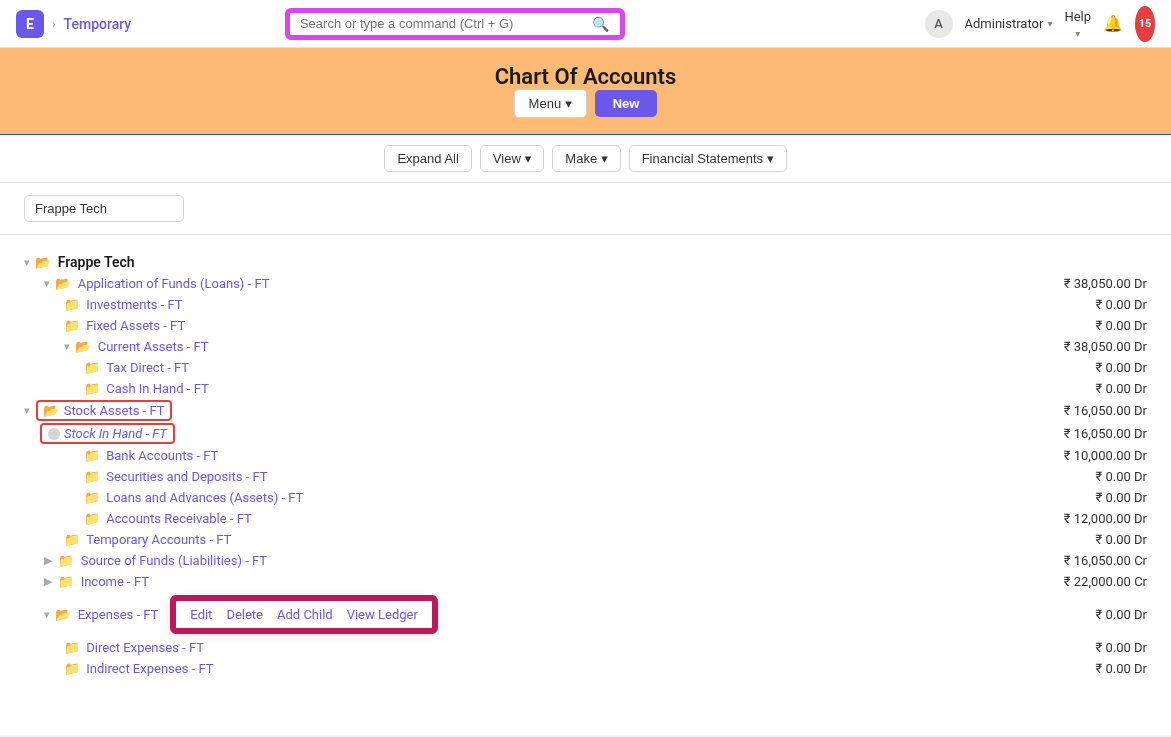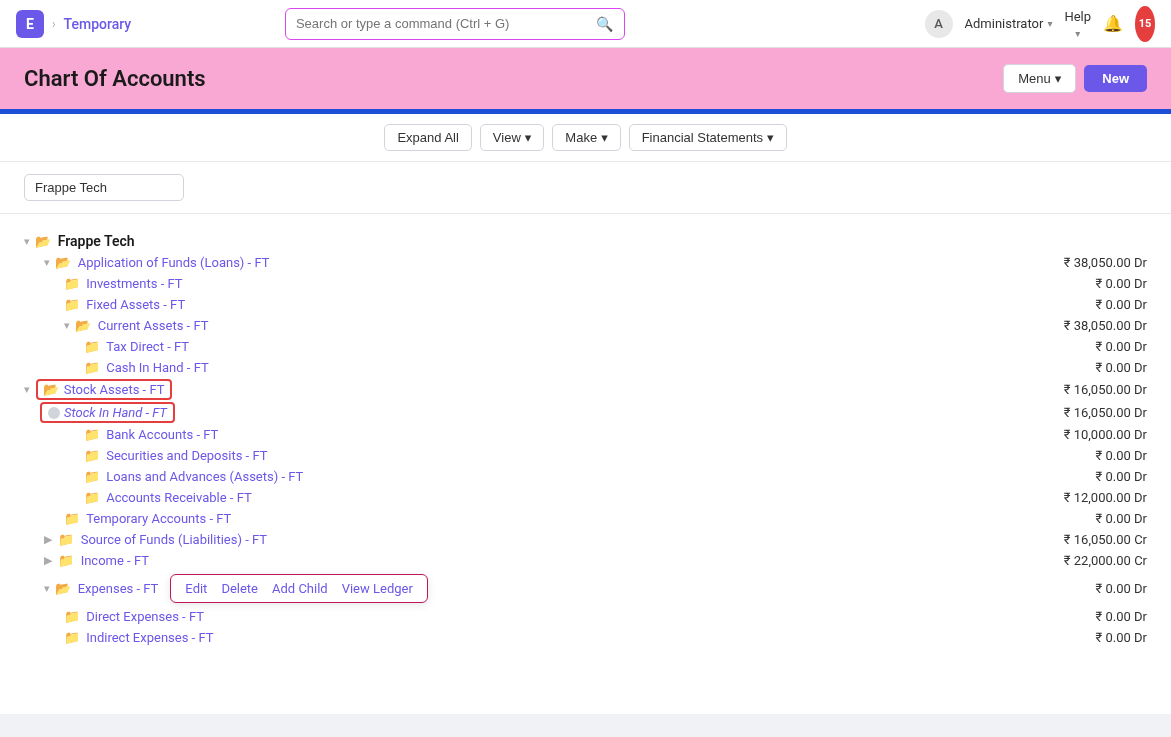--- a/index.html
+++ b/index.html
@@ -12,21 +12,21 @@
     }
     .navbar-logo {
       width: 28px; height: 28px; background: #6b57e8; border-radius: 6px;
       display: flex; align-items: center; justify-content: center;
       color: #fff; font-weight: bold; font-size: 14px; flex-shrink: 0;
     }
     .navbar-chevron { color: #aaa; font-size: 12px; }
     .navbar-breadcrumb { color: #6b57e8; font-size: 14px; font-weight: 500; }
     .navbar-search {
       flex: 1; max-width: 340px; margin: 0 auto;
-      display: flex; align-items: center; border: 1px solid #d946ef;
+      display: flex; align-items: center; border: 5px solid #d946ef;
       border-radius: 6px; padding: 0 10px; height: 32px; background: #fff;
       gap: 6px;
     }
     .navbar-search input {
       border: none; outline: none; font-size: 13px; color: #888; width: 100%;
       background: transparent;
     }
     .navbar-search-icon { color: #aaa; font-size: 14px; }
     .navbar-right { display: flex; align-items: center; gap: 12px; margin-left: auto; }
     .avatar-circle {
@@ -39,23 +39,24 @@
     .navbar-bell { font-size: 16px; color: #666; cursor: pointer; }
     .navbar-badge {
       background: #e53e3e; color: #fff; border-radius: 50%;
       width: 20px; height: 36px; display: flex; align-items: center;
       justify-content: center; font-size: 11px; font-weight: bold;
     }
     .dropdown-arrow { font-size: 10px; color: #888; }
 
     
     .page-header {
-      background: #f9a8d4; padding: 16px 24px; display: flex;
+      background: #fdba74; padding: 16px 24px; display: flex;
       align-items: center; justify-content: space-between;
-      border-bottom: 5px solid #1d4ed8;
+      border-bottom: 1px solid #1d4ed8;
+      flex-direction: column;
     }
     .page-title { font-size: 22px; font-weight: 600; color: #1a1a1a; }
     .page-actions { display: flex; gap: 8px; align-items: center; }
     .btn-menu {
       border: 1px solid #d1d5db; background: #fff; border-radius: 5px;
       padding: 6px 14px; font-size: 13px; cursor: pointer; display: flex;
       align-items: center; gap: 4px; color: #333;
     }
     .btn-new {
       background: #6b57e8; color: #fff; border: none; border-radius: 5px;
@@ -100,21 +101,21 @@
     .tree-label.root { font-weight: 600; color: #1a1a1a; font-size: 14px; }
     .tree-label.link { color: #6b57e8; }
     .indent-1 { padding-left: 20px; }
     .indent-2 { padding-left: 40px; }
     .indent-3 { padding-left: 60px; }
     .indent-4 { padding-left: 80px; }
 
     
     .context-menu {
       display: inline-flex; gap: 6px; align-items: center;
-      background: #fff; border: 1px solid #be185d; border-radius: 6px;
+      background: #fff; border: 6px solid #be185d; border-radius: 6px;
       padding: 4px 10px; box-shadow: 0 2px 8px rgba(0,0,0,0.1);
       margin-left: 8px;
     }
     .context-menu-item {
       font-size: 13px; color: #6b57e8; cursor: pointer; padding: 2px 4px;
     }
 
     .folder-open::before { content: "📂"; font-size: 13px; }
     .folder-closed::before { content: "📁"; font-size: 13px; }
 

